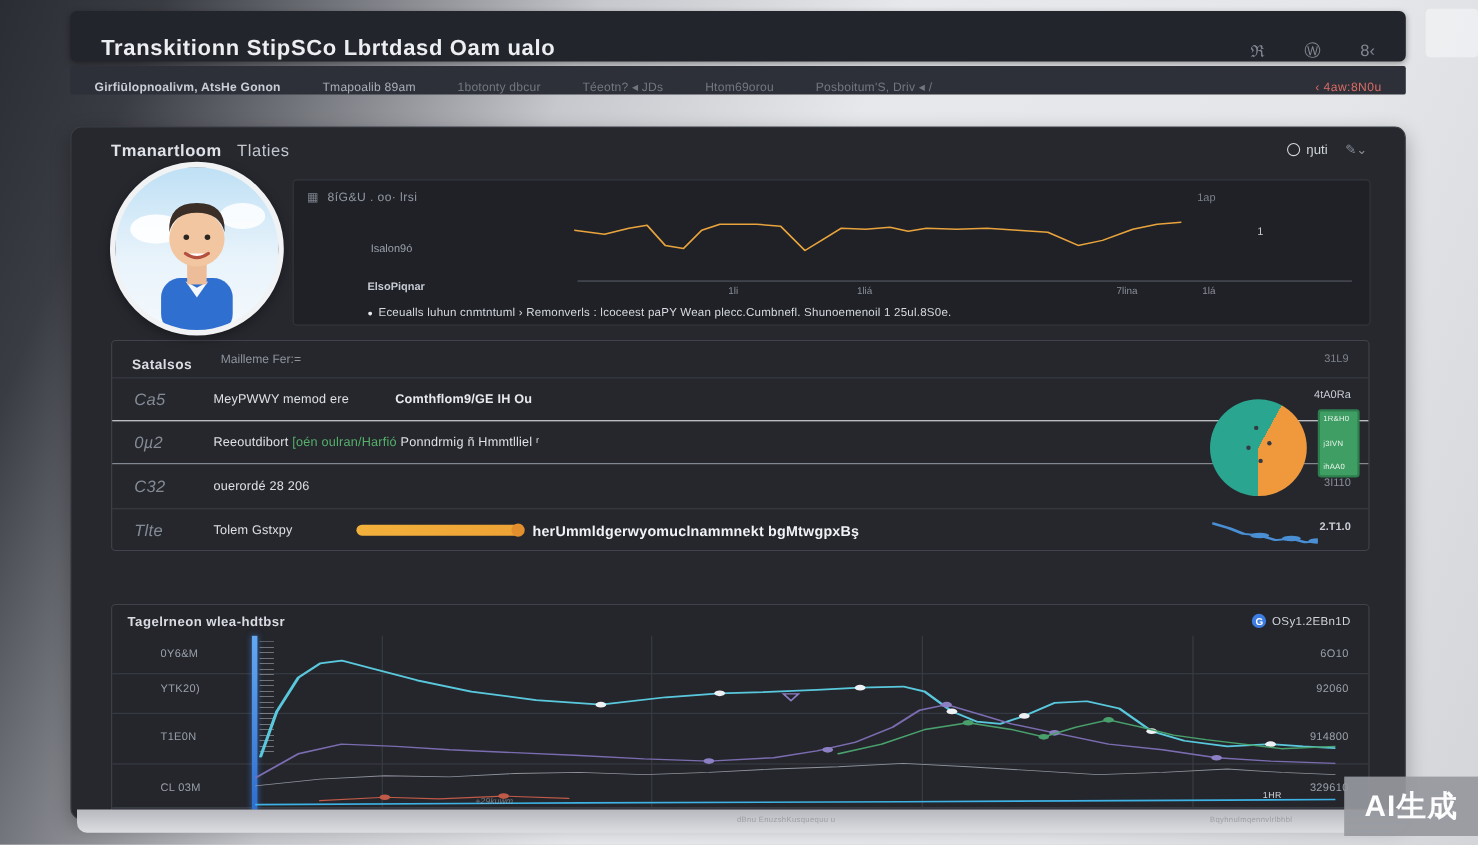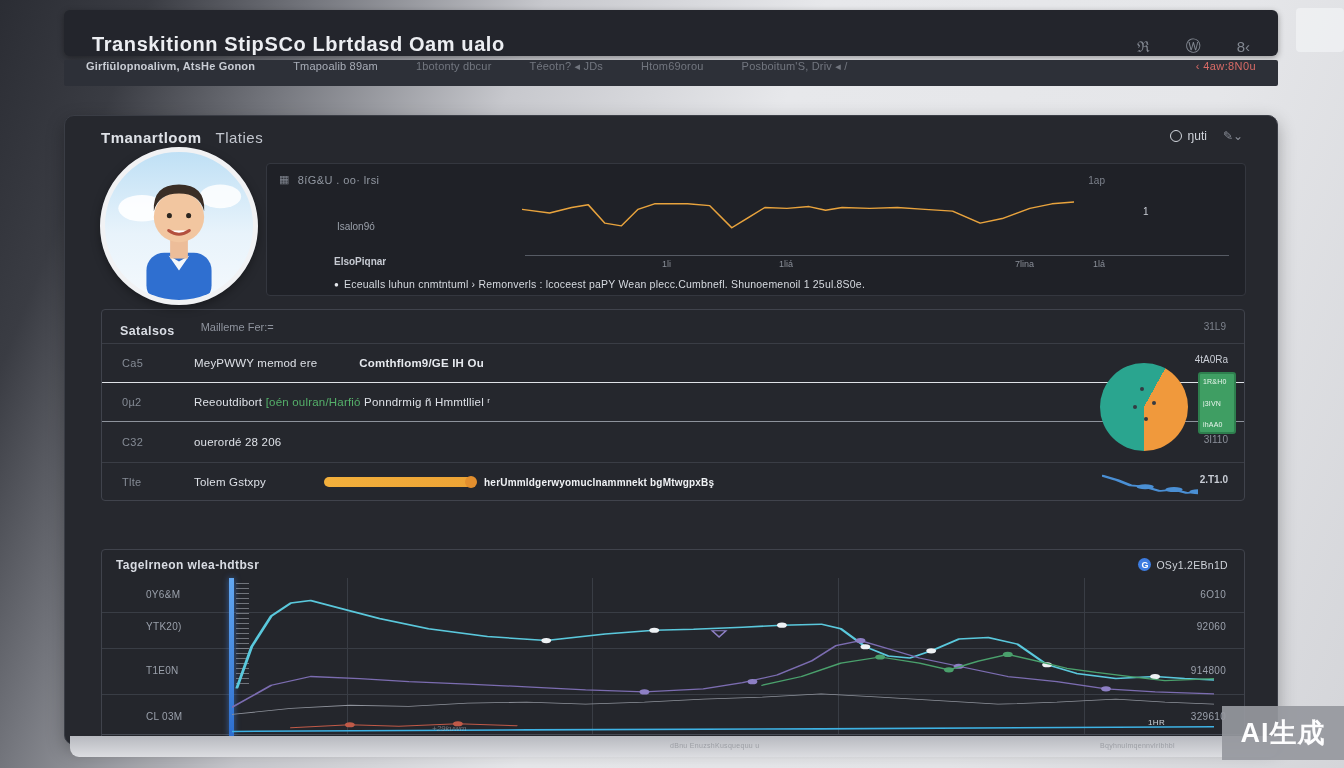--- a/index.html
+++ b/index.html
@@ -13,21 +13,21 @@
   .topbar { left:64px; top:10px; width:1214px; height:46px; background:#23252c;
     border-radius:6px; display:flex; align-items:flex-end; padding:0 28px;
     box-shadow:0 2px 6px rgba(0,0,0,.35); }
   .topbar-title { font-size:20px; font-weight:600; color:#eceef2; letter-spacing:.6px; }
   .topbar-icons { margin-left:auto; display:flex; gap:36px; align-items:center; }
   .topbar-icon { color:#9298a2; font-size:15px; opacity:.85; cursor:default; }
   .corner-block { left:1296px; top:8px; width:48px; height:44px; background:#f0f1f4; border-radius:4px; opacity:.8; }
 
   
   .navbar { left:64px; top:60px; width:1214px; height:26px; background:#2d3038;
-    display:flex; align-items:flex-start; padding:0 22px; gap:38px; border-radius:2px; }
+    display:flex; align-items:flex-end; padding:0 22px; gap:38px; border-radius:2px; }
   .nav-item { font-size:11px; color:#a9aeb8; white-space:nowrap; letter-spacing:.2px; }
   .nav-item.primary { color:#c9cdd5; font-weight:600; }
   .nav-item.dim { opacity:.55; }
   .nav-alert { margin-left:auto; font-size:11px; color:#d96b66; letter-spacing:.4px; }
 
   
   .panel { left:64px; top:115px; width:1214px; height:630px; background:#26282e;
     border:1px solid #3a3d45; border-radius:10px; box-shadow:0 6px 18px rgba(0,0,0,.30); }
   .panel-title { left:36px; top:13px; font-size:15px; font-weight:600; color:#dfe2e8; letter-spacing:.5px; }
   .panel-title .sub { font-weight:400; color:#c3c7cf; margin-left:14px; }
@@ -62,34 +62,34 @@
 
   
   .table-card { left:36px; top:193px; width:1144px; height:192px; background:#25272d;
     border:1px solid #40434c; border-radius:4px; }
   .tc-head { left:0; top:0; width:100%; height:34px; display:flex; align-items:center;
     padding:0 18px; border-bottom:1px solid #3a3d45; }
   .tc-title { font-size:12.5px; font-weight:700; color:#d9dce3; letter-spacing:.4px;margin-top:8px; }
   .tc-sub { font-size:11px; color:#8f949e; margin-left:26px; }
   .tc-headval { margin-left:auto; font-size:10px; color:#7d828c; }
   .t-row { left:0; width:100%; display:flex; align-items:center; padding-left:20px; }
-  .t-label { width:72px; font-size:11px; color:#858b95; letter-spacing:.3px; flex:none; }
+  .t-label { width:72px; font-size:15px; color:#858b95; letter-spacing:.3px; flex:none;font-style:italic; }
   .t-text { font-size:11.5px; color:#dde0e6; letter-spacing:.2px; white-space:nowrap; }
   .t-text .seg2 { margin-left:42px; font-weight:600; color:#e6e9ee; }
   .t-green { color:#55b06a; }
   .row1 { top:34px; height:38px; }
   .row2 { top:72px; height:40px; border-top:1px solid #dfe2e7; border-bottom:1px solid #8e939c; }
   .row3 { top:112px; height:40px; }
   .row4 { top:152px; height:39px; border-top:1px solid #3a3d45; }
   .t-val { position:absolute; right:16px; font-size:10px; color:#c9cdd5; }
   .pill-bar { width:150px; height:10px; border-radius:5px; margin-left:58px; position:relative;
     background:linear-gradient(90deg,#f3b03c,#eda335); }
   .pill-bar .knob { position:absolute; right:-3px; top:-1px; width:12px; height:12px;
     border-radius:50%; background:#e38f2e; }
-  .pill-text { margin-left:10px; font-size:10px; font-weight:700; color:#f0f2f5; letter-spacing:.2px; }
+  .pill-text { margin-left:10px; font-size:13px; font-weight:700; color:#f0f2f5; letter-spacing:.2px; }
   .donut { left:998px; top:53px; width:88px; height:88px; border-radius:50%; z-index:3; }
   .donut-dot { position:absolute; width:4px; height:4px; border-radius:50%; background:#343a42; }
   .legend-box { left:1096px; top:62px; width:38px; height:62px; background:#3f9e63;
     border:2px solid #2e7f4e; border-radius:3px; z-index:4; padding:4px 3px;
     display:flex; flex-direction:column; justify-content:space-between; }
   .legend-line { font-size:7px; color:#eaf6ee; letter-spacing:.2px; white-space:nowrap; overflow:hidden; }
   .row-spark { left:1000px; top:160px; width:96px; height:28px; }
 
   
   .chart-card { left:36px; top:401px; width:1144px; height:196px; background:#24262c;

